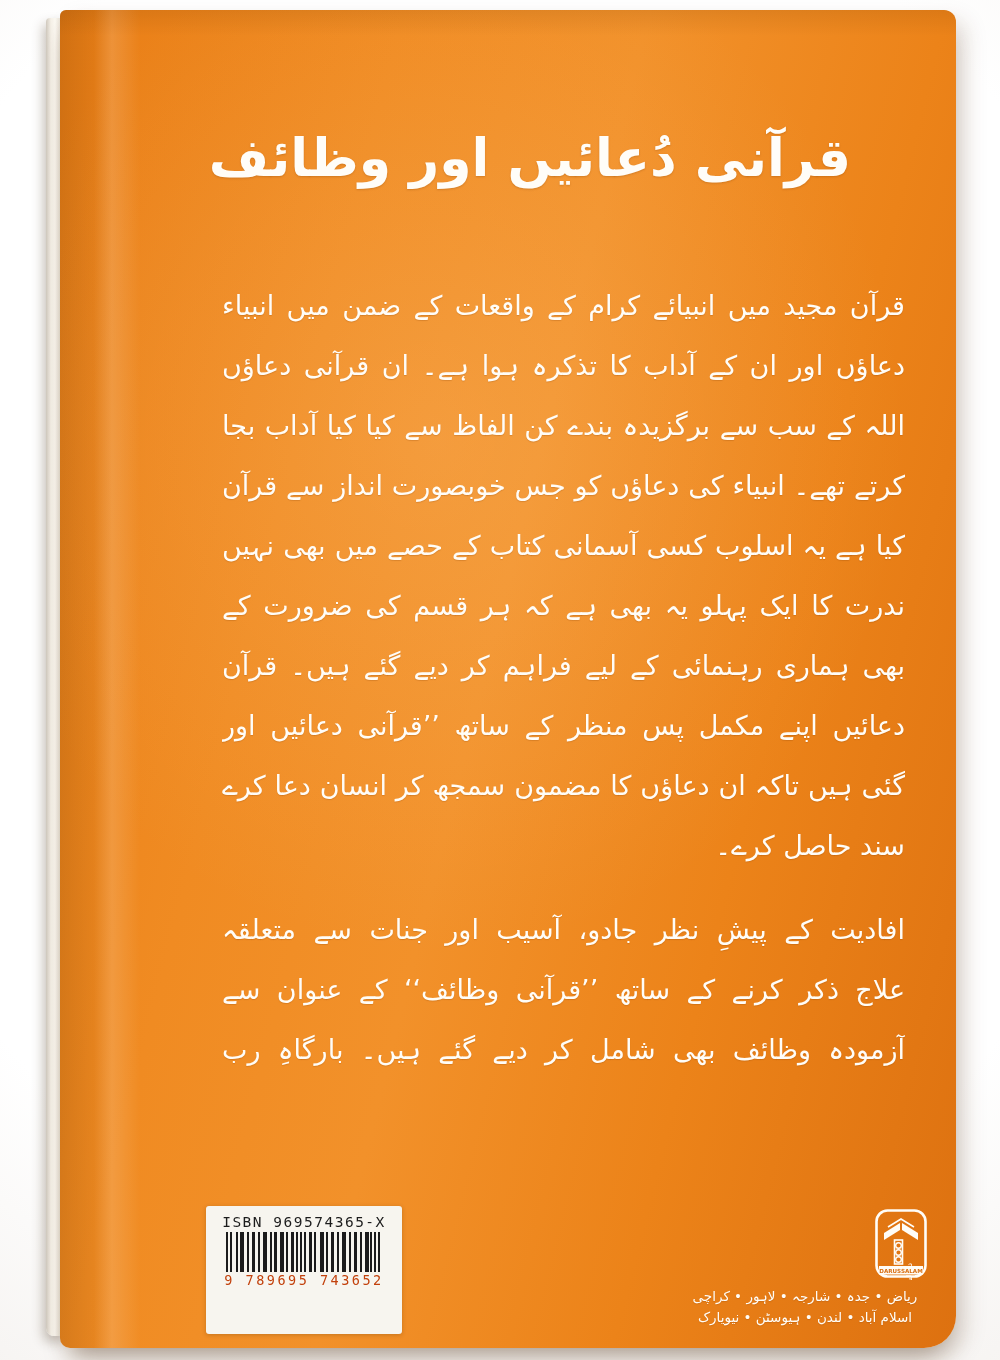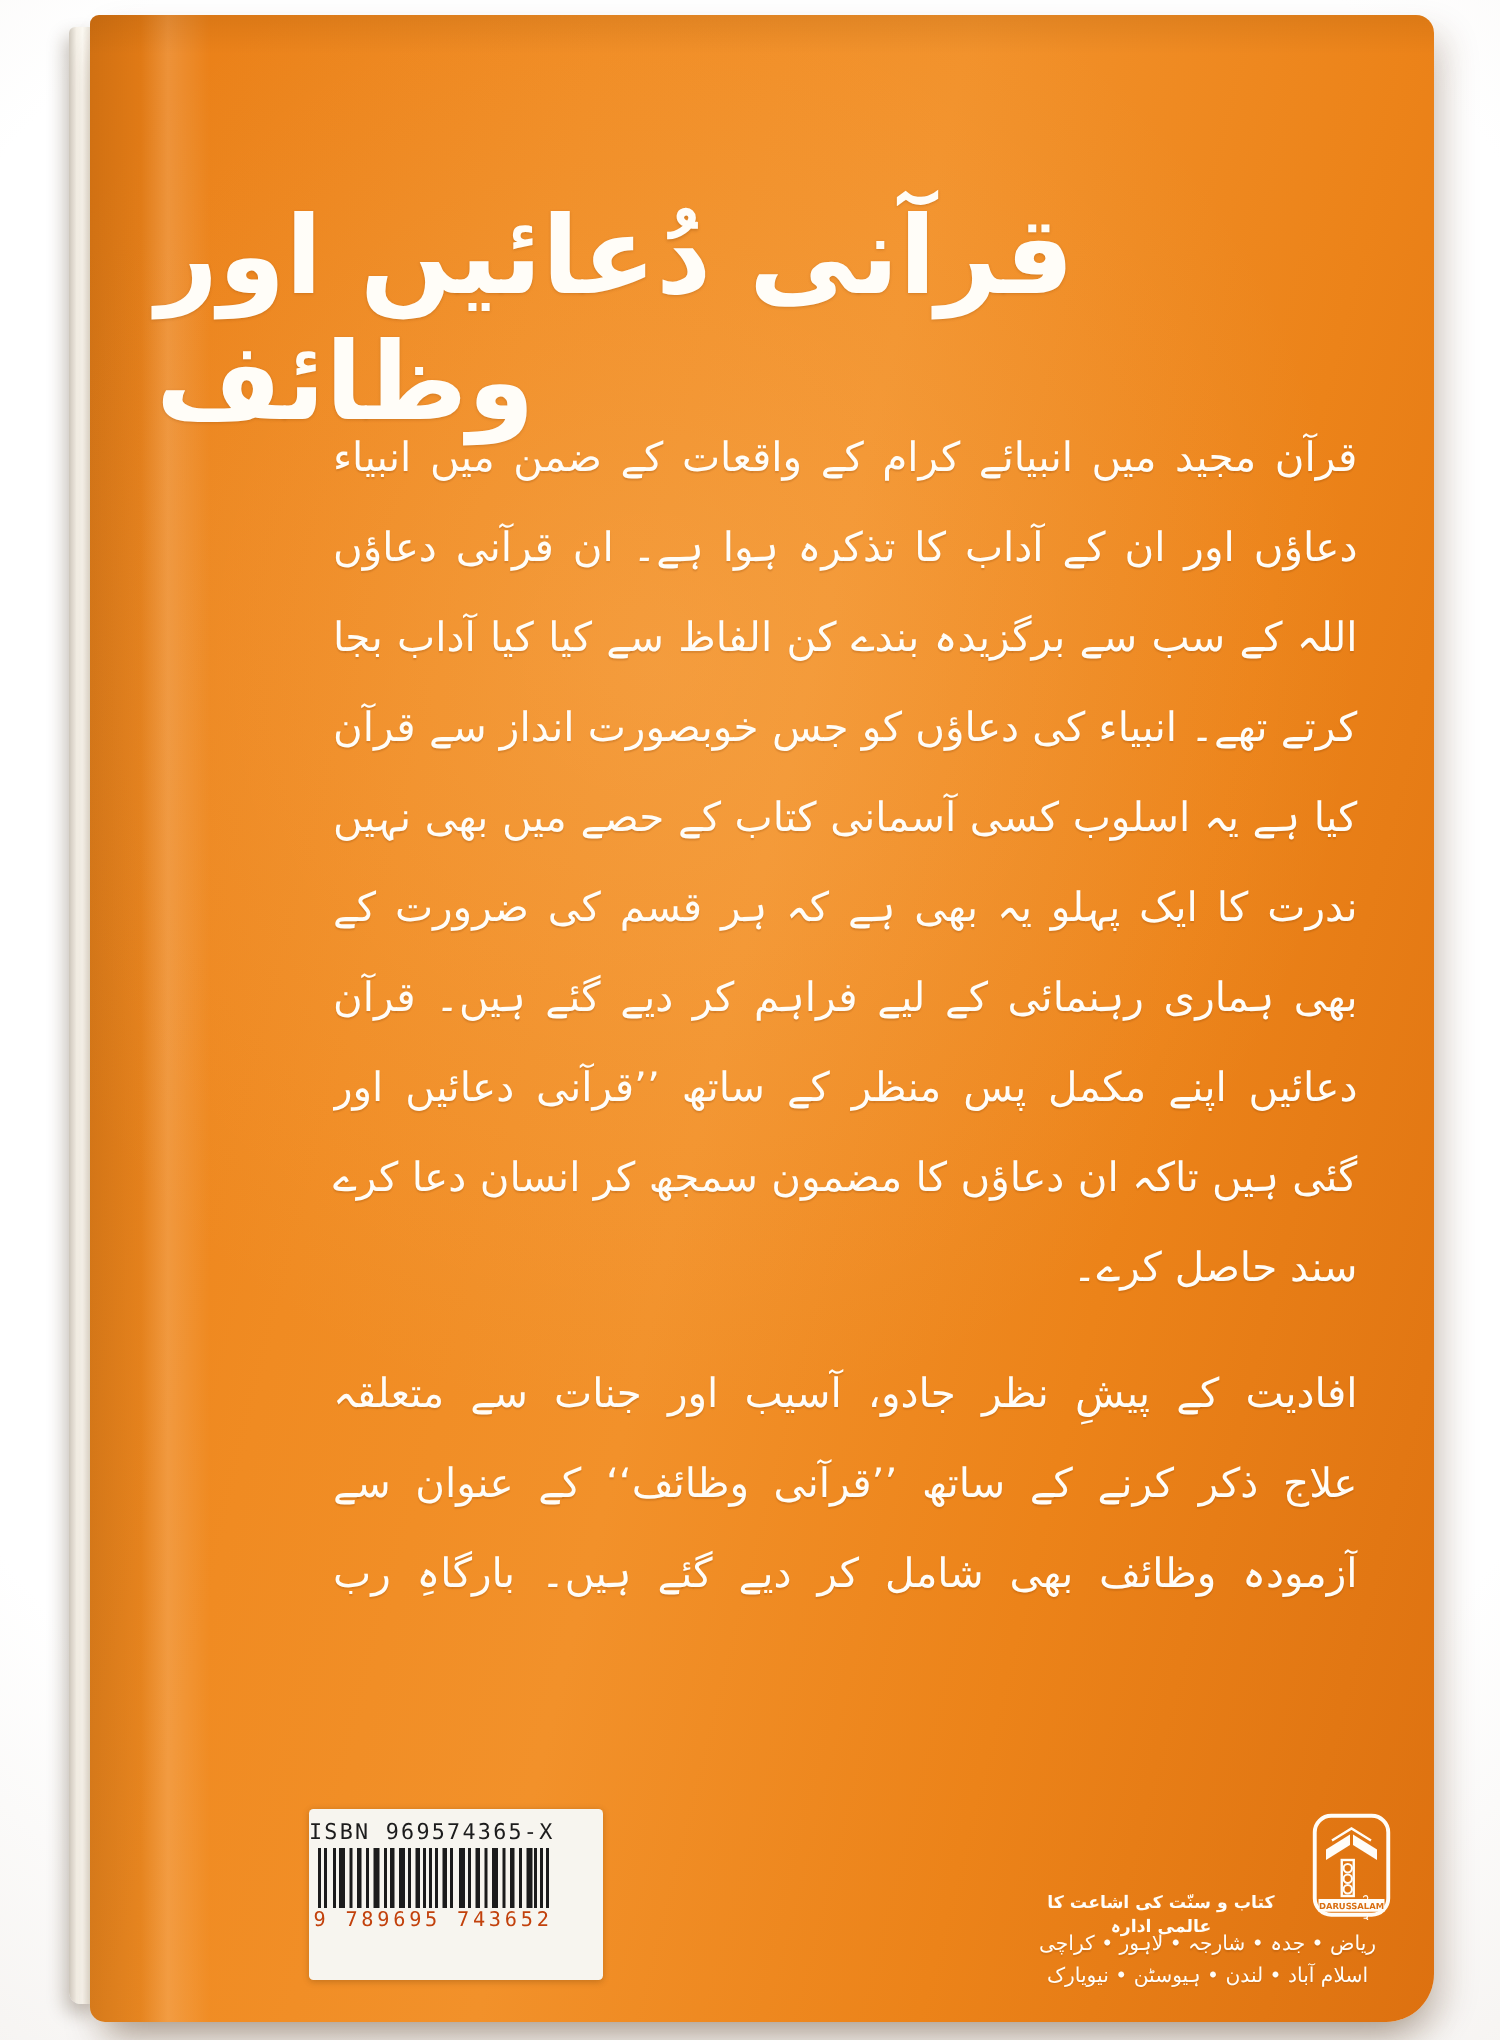--- a/index.html
+++ b/index.html
@@ -27,40 +27,40 @@
   .cover::before{ 
     content:"";position:absolute;left:0;top:0;bottom:0;width:88px;pointer-events:none;
     background:linear-gradient(90deg, rgba(110,55,0,.20) 0px, rgba(110,55,0,.08) 34px,
       rgba(255,255,255,.14) 52px, rgba(255,255,255,0) 80px);
   }
   .cover::after{ 
     content:"";position:absolute;left:0;right:0;top:0;height:26px;pointer-events:none;
     background:linear-gradient(180deg, rgba(120,60,0,.14), rgba(120,60,0,0));
   }
   .title{
-    position:absolute;left:0;right:0;top:118px;text-align:left;direction:rtl;
-    font-size:72px;font-weight:bold;letter-spacing:1px;
+    position:absolute;left:0;right:0;top:118px;text-align:center;direction:rtl;
+    font-size:52px;font-weight:bold;letter-spacing:1px;
     text-shadow:0 1px 2px rgba(120,55,0,.25);
     padding-left:44px;
   }
   .textblock{position:absolute;left:125px;right:51px;direction:rtl;}
   .tb1{top:266px;}
   .tb2{top:890px;}
   .line{
     height:60px;line-height:60px;font-size:27px;white-space:nowrap;
     text-shadow:0 1px 1px rgba(120,55,0,.2);
   }
   .jline{text-align:justify;text-align-last:justify;text-justify:inter-word;white-space:normal;
     overflow:hidden;margin-left:37px;}
   .rline{text-align:right;}
   
   .barcode-label{
-    position:absolute;left:146px;top:1196px;width:196px;height:114px;
+    position:absolute;left:146px;top:1196px;width:196px;height:128px;
     background:#f7f5ef;border-radius:3px;box-shadow:0 1px 4px rgba(100,55,10,.3);
-    display:flex;flex-direction:column;align-items:flex-start;padding-top:7px;
+    display:flex;flex-direction:column;align-items:center;padding-top:7px;
   }
   .isbn-text{
     font-family:"DejaVu Sans Mono", monospace;font-size:14.5px;color:#1c1c1c;
     letter-spacing:1.5px;line-height:18px;
   }
   .barcode-digits{
     font-family:"DejaVu Sans Mono", monospace;font-size:13.5px;color:#c2410c;
     letter-spacing:2.5px;margin-top:-12px;background:#f7f5ef;padding:0 3px;
   }
   
@@ -142,21 +142,20 @@
               <rect x="146" y="0" width="2" height="42"></rect>
             <rect x="150" y="0" width="2" height="50"></rect>
               <rect x="154" y="0" width="2" height="50"></rect>
           </g>
         </svg>
         <div class="barcode-digits">9 789695 743652</div>
       </div>
 
       <div class="publisher">
         <div class="pub-top">
-          <div class="pub-tagline">کتاب و سنّت کی اشاعت کا عالمی ادارہ</div>
           <svg class="pub-emblem" width="54" height="72" viewBox="0 0 54 72">
             <rect x="2.5" y="2.5" width="49" height="66" rx="11" fill="none" stroke="#fffdf8" stroke-width="2.6"></rect>
             <path d="M10 25 L26 15 L26 22 L10 32 Z" fill="#fffdf8"></path>
             <path d="M44 25 L28 15 L28 22 L44 32 Z" fill="#fffdf8"></path>
             <path d="M14 19 L27 11 L40 19" fill="none" stroke="#fffdf8" stroke-width="1.6"></path>
             <rect x="20.5" y="32" width="8" height="24" fill="none" stroke="#fffdf8" stroke-width="1.6"></rect>
             <circle cx="24.5" cy="37.5" r="2.8" fill="none" stroke="#fffdf8" stroke-width="1.4"></circle>
             <circle cx="24.5" cy="44.5" r="2.8" fill="none" stroke="#fffdf8" stroke-width="1.4"></circle>
             <circle cx="24.5" cy="51.5" r="2.8" fill="none" stroke="#fffdf8" stroke-width="1.4"></circle>
             <text transform="translate(38 55) rotate(-90)" font-size="8" fill="#fffdf8" font-family="DejaVu Sans, sans-serif">دارالسلام</text>

